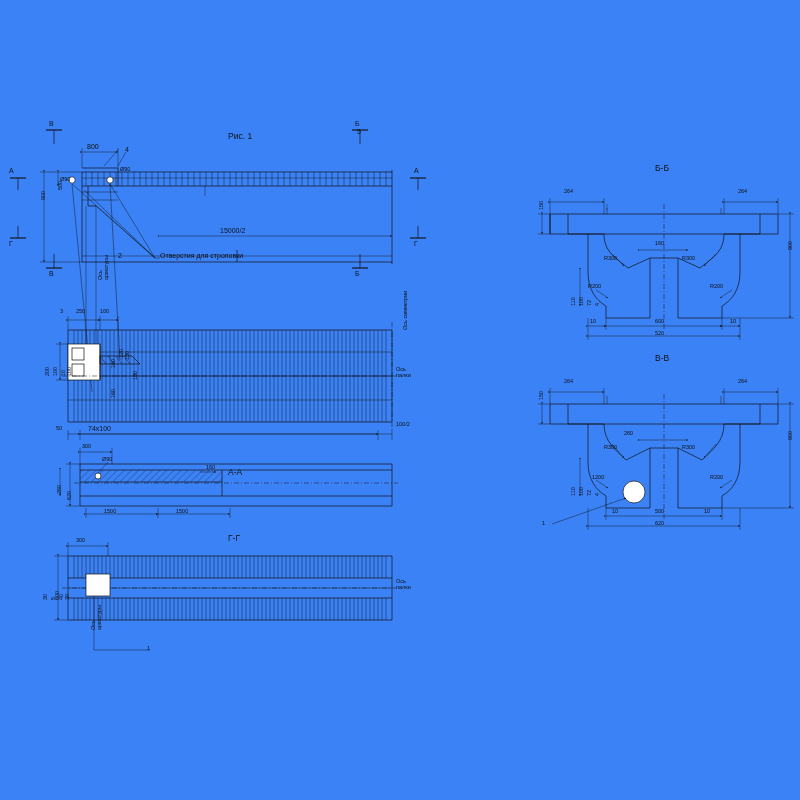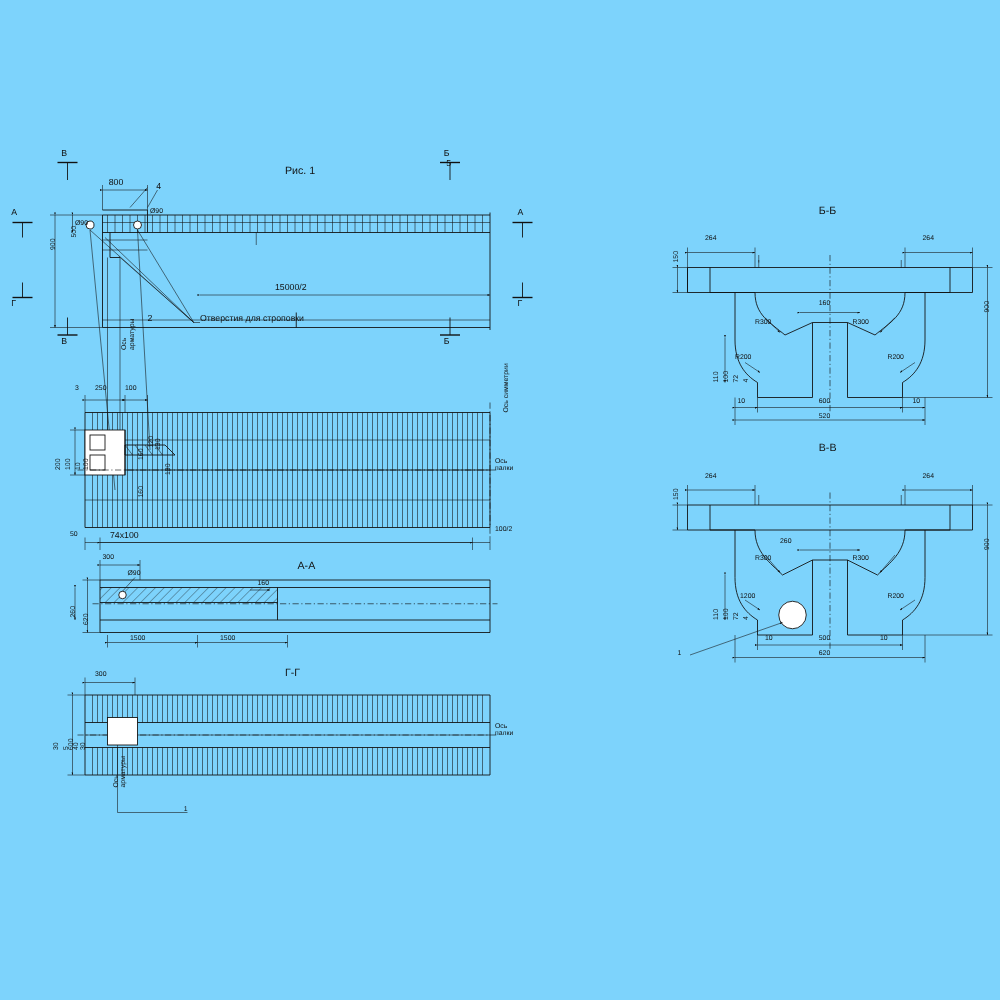--- a/index.html
+++ b/index.html
@@ -1,17 +1,17 @@
 <!DOCTYPE html>
 <html><head>
 <meta charset="utf-8">
 <style>
   html,body{margin:0;padding:0;background:#ffffff;}
   body{width:800px;height:800px;overflow:hidden;font-family:"Liberation Sans",sans-serif;color:#000;}
-  #sheet{position:relative;width:800px;height:800px;background:#7dd3fc;}
+  #sheet{position:relative;width:800px;height:800px;background:#3b82f6;}
   .lbl{position:absolute;font-size:7px;line-height:8px;white-space:nowrap;color:#111;}
   .lbl.xs{font-size:5.5px;line-height:6px;}
   .lbl.ttl{font-size:8.5px;line-height:9px;}
   .rot90{transform:rotate(-90deg);transform-origin:left top;}
   svg{position:absolute;left:0;top:0;}
   .ln{stroke:#111;stroke-width:0.7;fill:none;}
   .lnt{stroke:#111;stroke-width:0.45;fill:none;}
   .lnh{stroke:#111;stroke-width:1.1;fill:none;}
   .dash{stroke:#111;stroke-width:0.5;fill:none;stroke-dasharray:5 2 1 2;}
   .fillw{fill:#ffffff;}
@@ -708,21 +708,21 @@
   <div class="lbl xs rot90" style="left:52px;top:376px;">100</div>
   <div class="lbl xs rot90" style="left:60px;top:376px;">10</div>
   <div class="lbl xs rot90" style="left:66px;top:376px;">100</div>
   <div class="lbl xs" style="left:56px;top:425px;">50</div>
   <div class="lbl" style="left:88px;top:425px;">74x100</div>
   <div class="lbl xs" style="left:396px;top:421px;">100/2</div>
   <div class="lbl xs rot90" style="left:402px;top:330px;">Ось симметрии</div>
   <div class="lbl xs" style="left:396px;top:366px;white-space:pre;">Ось
 палки</div>
 
-  <div class="lbl ttl" style="left:228px;top:448px;margin-left:10px;">А-А</div>
+  <div class="lbl ttl" style="left:228px;top:468px;">А-А</div>
   <div class="lbl xs" style="left:82px;top:443px;">300</div>
   <div class="lbl xs" style="left:102px;top:456px;">Ø90</div>
   <div class="lbl xs rot90" style="left:66px;top:500px;">620</div>
   <div class="lbl xs rot90" style="left:56px;top:494px;">260</div>
   <div class="lbl xs" style="left:206px;top:464px;">160</div>
   <div class="lbl xs" style="left:104px;top:508px;">1500</div>
   <div class="lbl xs" style="left:176px;top:508px;">1500</div>
 
   <div class="lbl ttl" style="left:228px;top:534px;">Г-Г</div>
   <div class="lbl xs" style="left:76px;top:537px;">300</div>

